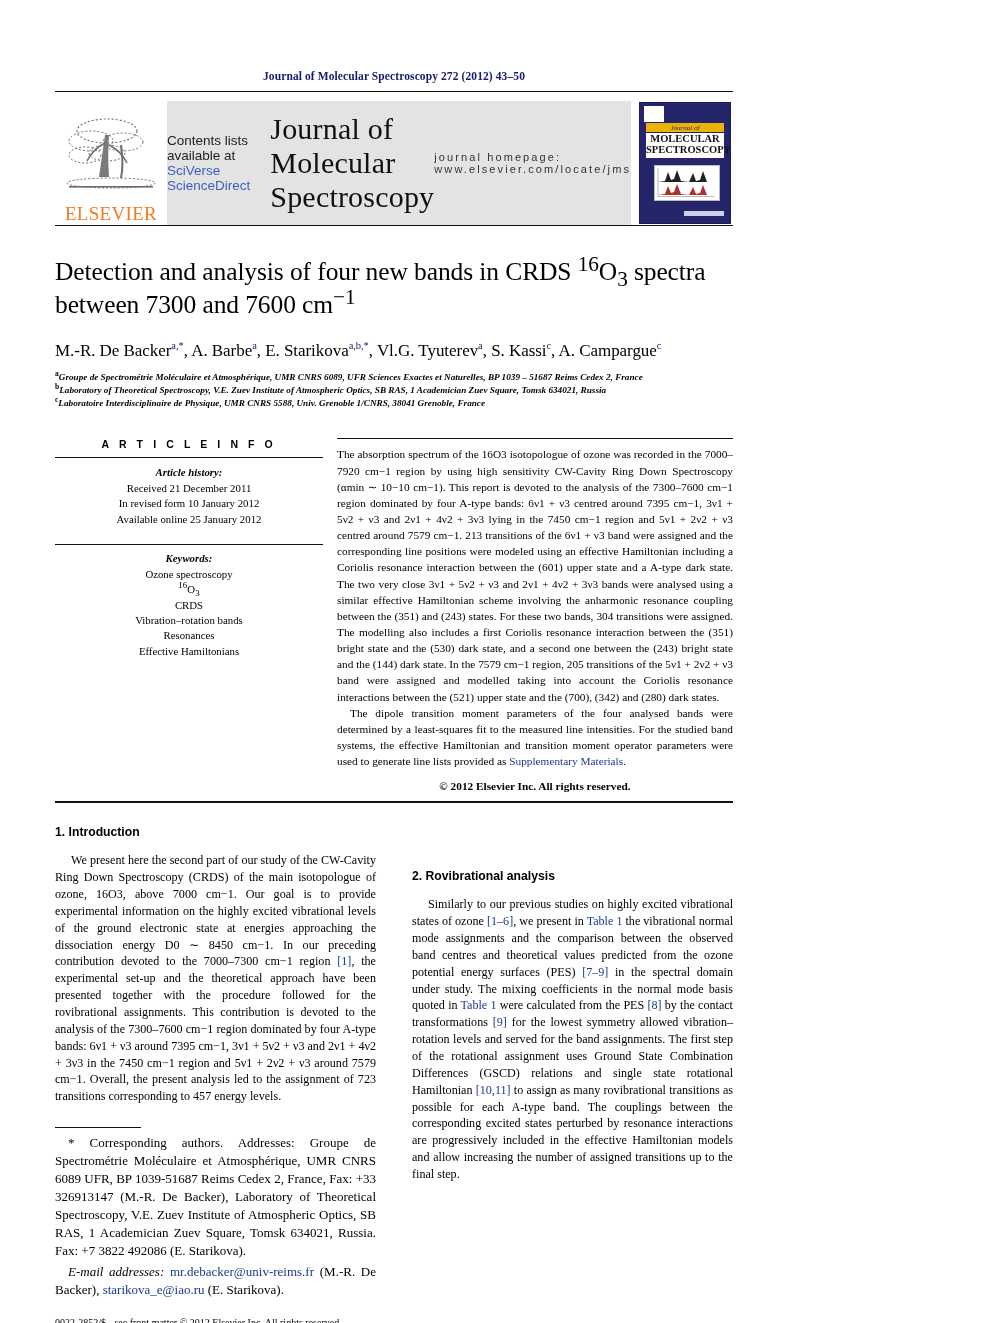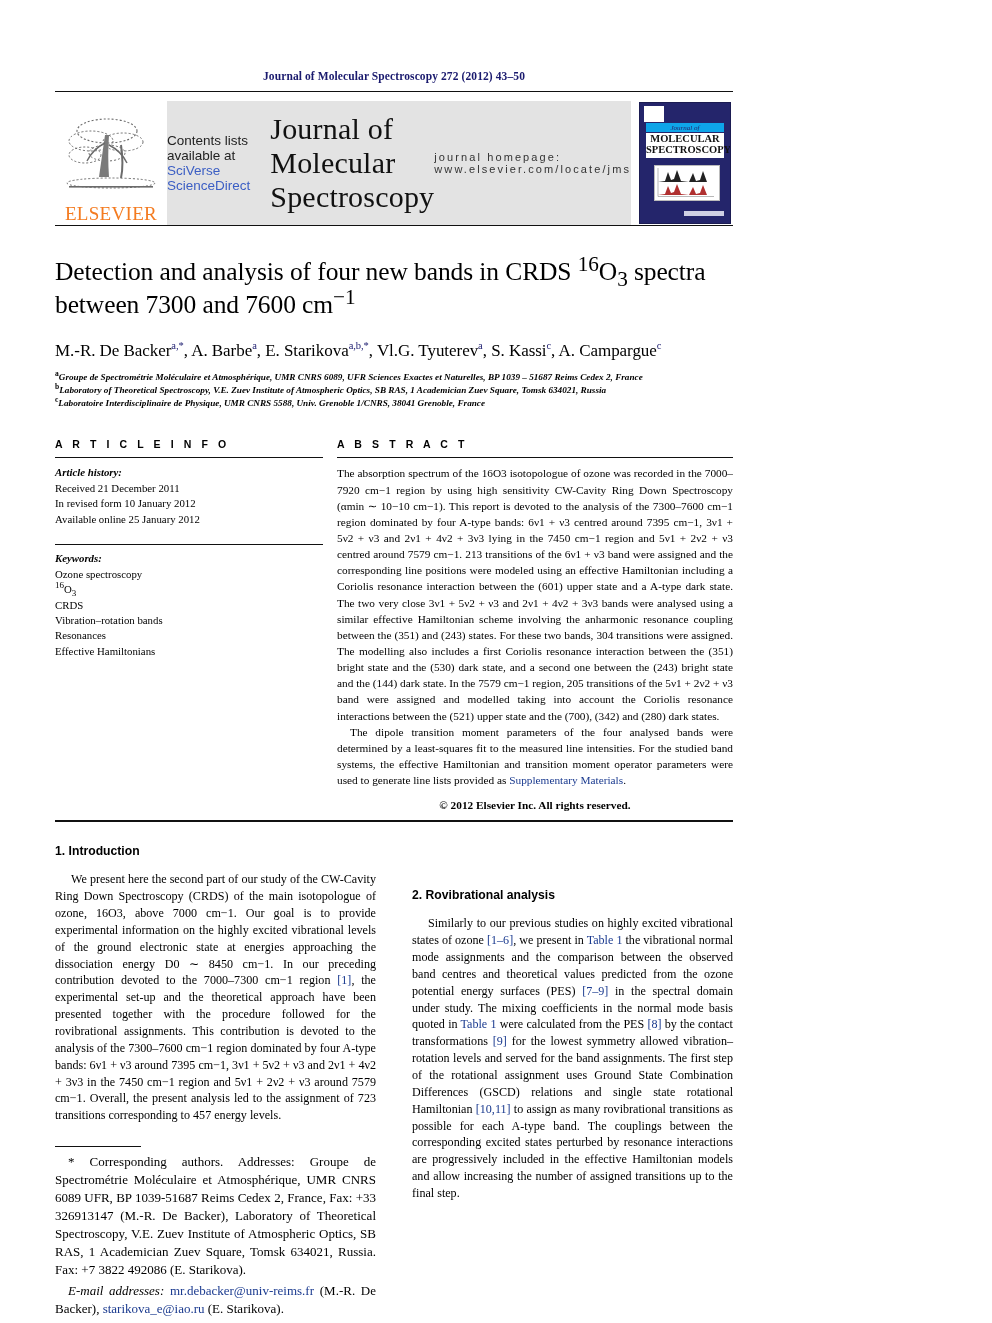--- a/index.html
+++ b/index.html
@@ -113,21 +113,21 @@
   }
   .cover-elsevier-mark {
     position: absolute;
     top: 3px; left: 4px;
     width: 20px; height: 16px;
     background: #ffffff;
   }
   .cover-journalof {
     position: absolute;
     top: 20px; left: 6px; right: 6px;
-    background: #0ea5e9;
+    background: #eab308;
     color: #24256b;
     font-style: italic;
     font-size: 7px;
     text-align: center;
     font-family: "Liberation Serif", serif;
     padding: 1px 0 0 0;
   }
   .cover-maintitle {
     position: absolute;
     top: 30px; left: 6px; right: 6px;
@@ -180,21 +180,21 @@
     line-height: 1.42;
   }
   .affil sup { font-size: 7.5px; font-style: normal; }
 
   
   .info-abstract {
     margin-top: 28px;
     display: flex;
     gap: 14px;
   }
-  .col-info { flex: 0 0 268px; }
+  .col-info { flex: 0 0 268px; text-align: center; }
   .col-abs  { flex: 1 1 auto; }
   .sec-head {
     font-family: "Liberation Sans", sans-serif;
     font-size: 10.5px;
     font-weight: bold;
     letter-spacing: 3.6px;
     margin-bottom: 7px;
   }
   .hr-sec { border-top: 1.2px solid #111; margin-bottom: 7px; }
   .info-group { font-size: 10.8px; line-height: 1.43; }
@@ -369,21 +369,20 @@
           <div><sup>16</sup>O<sub>3</sub></div>
           <div>CRDS</div>
           <div>Vibration–rotation bands</div>
           <div>Resonances</div>
           <div>Effective Hamiltonians</div>
         </div>
       </div>
     </div>
 
     <div class="col-abs">
-      <div class="sec-head">A B S T R A C T</div>
       <div class="hr-sec"></div>
       <div class="abstract-body">
         <p>The absorption spectrum of the 16O3 isotopologue of ozone was recorded in the 7000–7920 cm−1 region by using high sensitivity CW-Cavity Ring Down Spectroscopy (αmin ∼ 10−10 cm−1). This report is devoted to the analysis of the 7300–7600 cm−1 region dominated by four A-type bands: 6ν1 + ν3 centred around 7395 cm−1, 3ν1 + 5ν2 + ν3 and 2ν1 + 4ν2 + 3ν3 lying in the 7450 cm−1 region and 5ν1 + 2ν2 + ν3 centred around 7579 cm−1. 213 transitions of the 6ν1 + ν3 band were assigned and the corresponding line positions were modeled using an effective Hamiltonian including a Coriolis resonance interaction between the (601) upper state and a A-type dark state. The two very close 3ν1 + 5ν2 + ν3 and 2ν1 + 4ν2 + 3ν3 bands were analysed using a similar effective Hamiltonian scheme involving the anharmonic resonance coupling between the (351) and (243) states. For these two bands, 304 transitions were assigned. The modelling also includes a first Coriolis resonance interaction between the (351) bright state and the (530) dark state, and a second one between the (243) bright state and the (144) dark state. In the 7579 cm−1 region, 205 transitions of the 5ν1 + 2ν2 + ν3 band were assigned and modelled taking into account the Coriolis resonance interactions between the (521) upper state and the (700), (342) and (280) dark states.</p>
         <p class="indent"><span>The dipole transition moment parameters of the four analysed bands were determined by a least-squares fit to the measured line intensities. For the studied band systems, the effective Hamiltonian and transition moment operator parameters were used to generate line lists provided as </span><span class="supp-link">Supplementary Materials</span><span>.</span></p>
       </div>
       <div class="copyright">© 2012 Elsevier Inc. All rights reserved.</div>
     </div>
   </div>
 
   <div class="abs-bottom-rule"></div>

